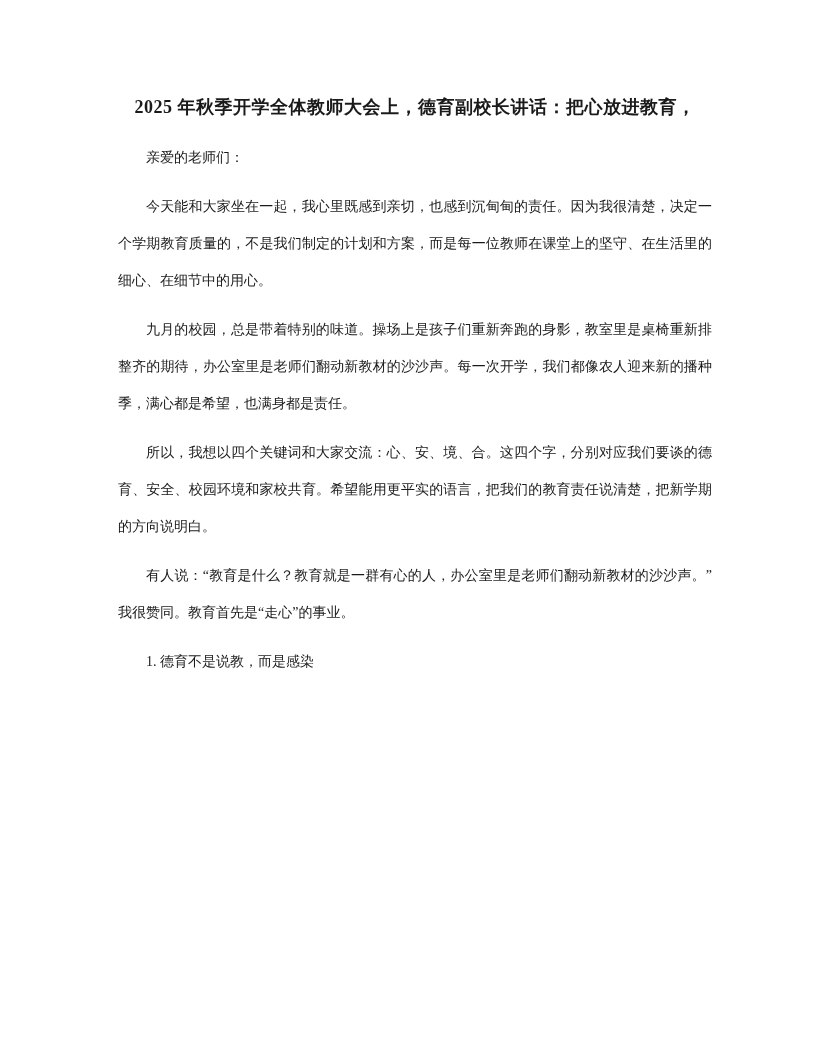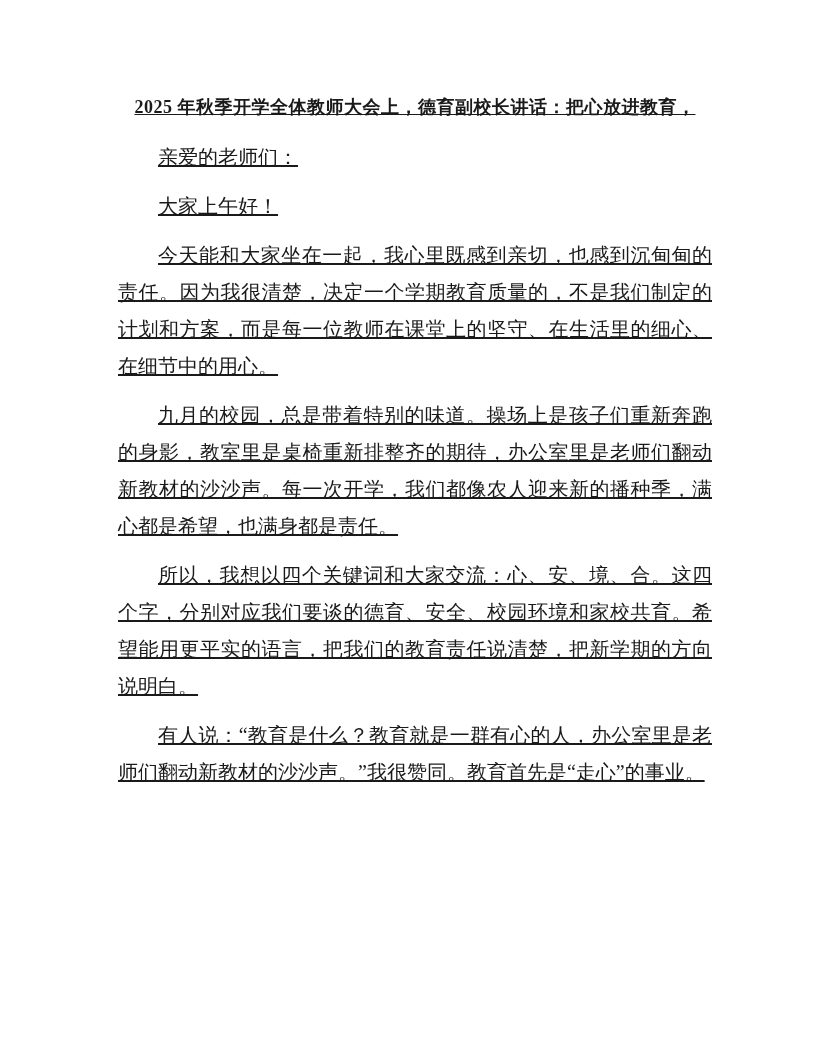--- a/index.html
+++ b/index.html
@@ -11,60 +11,59 @@
     position: relative;
     width: 816px;
     height: 1056px;
     background: #ffffff;
     overflow: hidden;
     font-family: "Liberation Serif", "DejaVu Serif", serif;
     color: #1a1a1a;
   }
   .content {
     padding: 87px 104px 0 118px;
-    text-decoration: underline;
   }
   .doc-title {
     margin: 0 0 6px 0;
     font-size: 18px;
     font-weight: bold;
     line-height: 40px;
     text-align: center;
     letter-spacing: 0.5px;
   }
   .doc-title .title-line {
     display: block;
   }
   .para {
     margin: 12px 0 12px 0;
-    font-size: 20px;
+    font-size: 14px;
     line-height: 37px;
     text-align: justify;
     text-indent: 2em;
     word-break: break-all;
   }
 </style>
 </head>
 <body>
 
 <div class="page">
   <div class="content">
 
     <h1 class="doc-title">
       <span class="title-line">2025 年秋季开学全体教师大会上，德育副校长讲话：把心放进教育，</span>
     </h1>
 
     <p class="para">亲爱的老师们：</p>
 
-    <p class="para">大家上午好！</p>
 
     <p class="para">今天能和大家坐在一起，我心里既感到亲切，也感到沉甸甸的责任。因为我很清楚，决定一个学期教育质量的，不是我们制定的计划和方案，而是每一位教师在课堂上的坚守、在生活里的细心、在细节中的用心。</p>
 
     <p class="para">九月的校园，总是带着特别的味道。操场上是孩子们重新奔跑的身影，教室里是桌椅重新排整齐的期待，办公室里是老师们翻动新教材的沙沙声。每一次开学，我们都像农人迎来新的播种季，满心都是希望，也满身都是责任。</p>
 
     <p class="para">所以，我想以四个关键词和大家交流：心、安、境、合。这四个字，分别对应我们要谈的德育、安全、校园环境和家校共育。希望能用更平实的语言，把我们的教育责任说清楚，把新学期的方向说明白。</p>
 
 
     <p class="para">有人说：“教育是什么？教育就是一群有心的人，办公室里是老师们翻动新教材的沙沙声。”我很赞同。教育首先是“走心”的事业。</p>
 
+    <p class="para">1. 德育不是说教，而是感染</p>
 
   </div>
 </div>
 
 </body></html>

